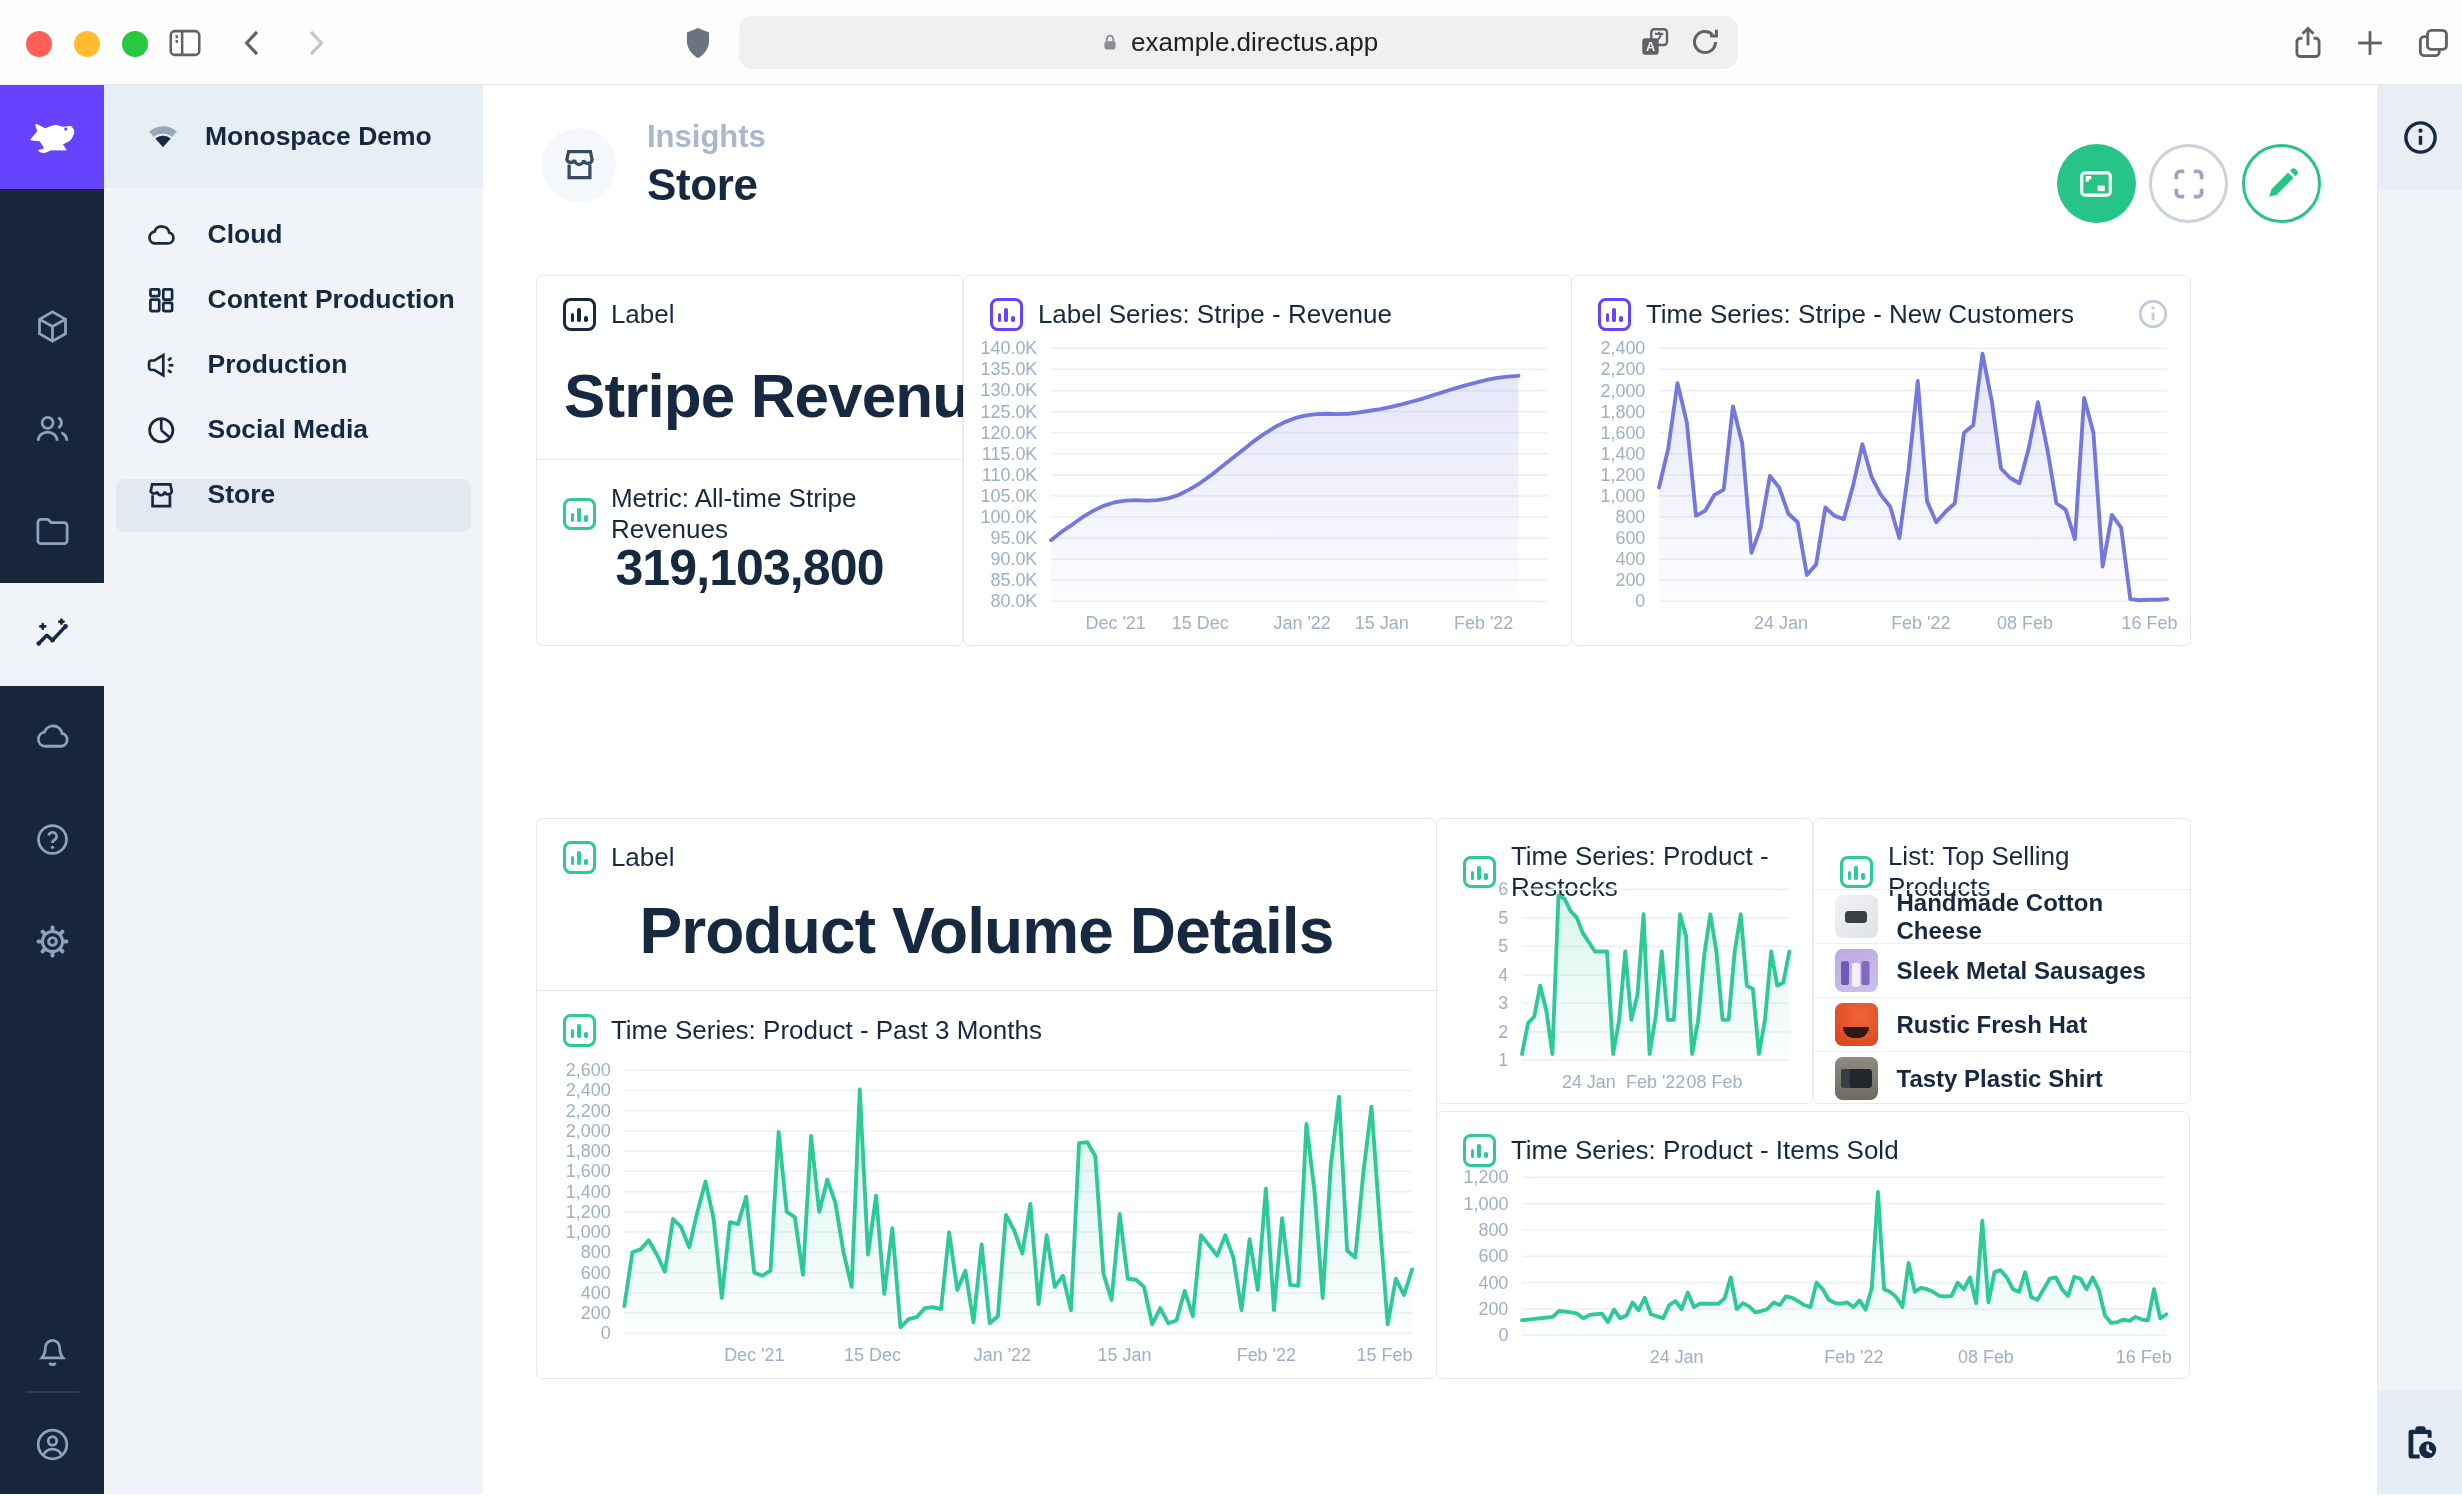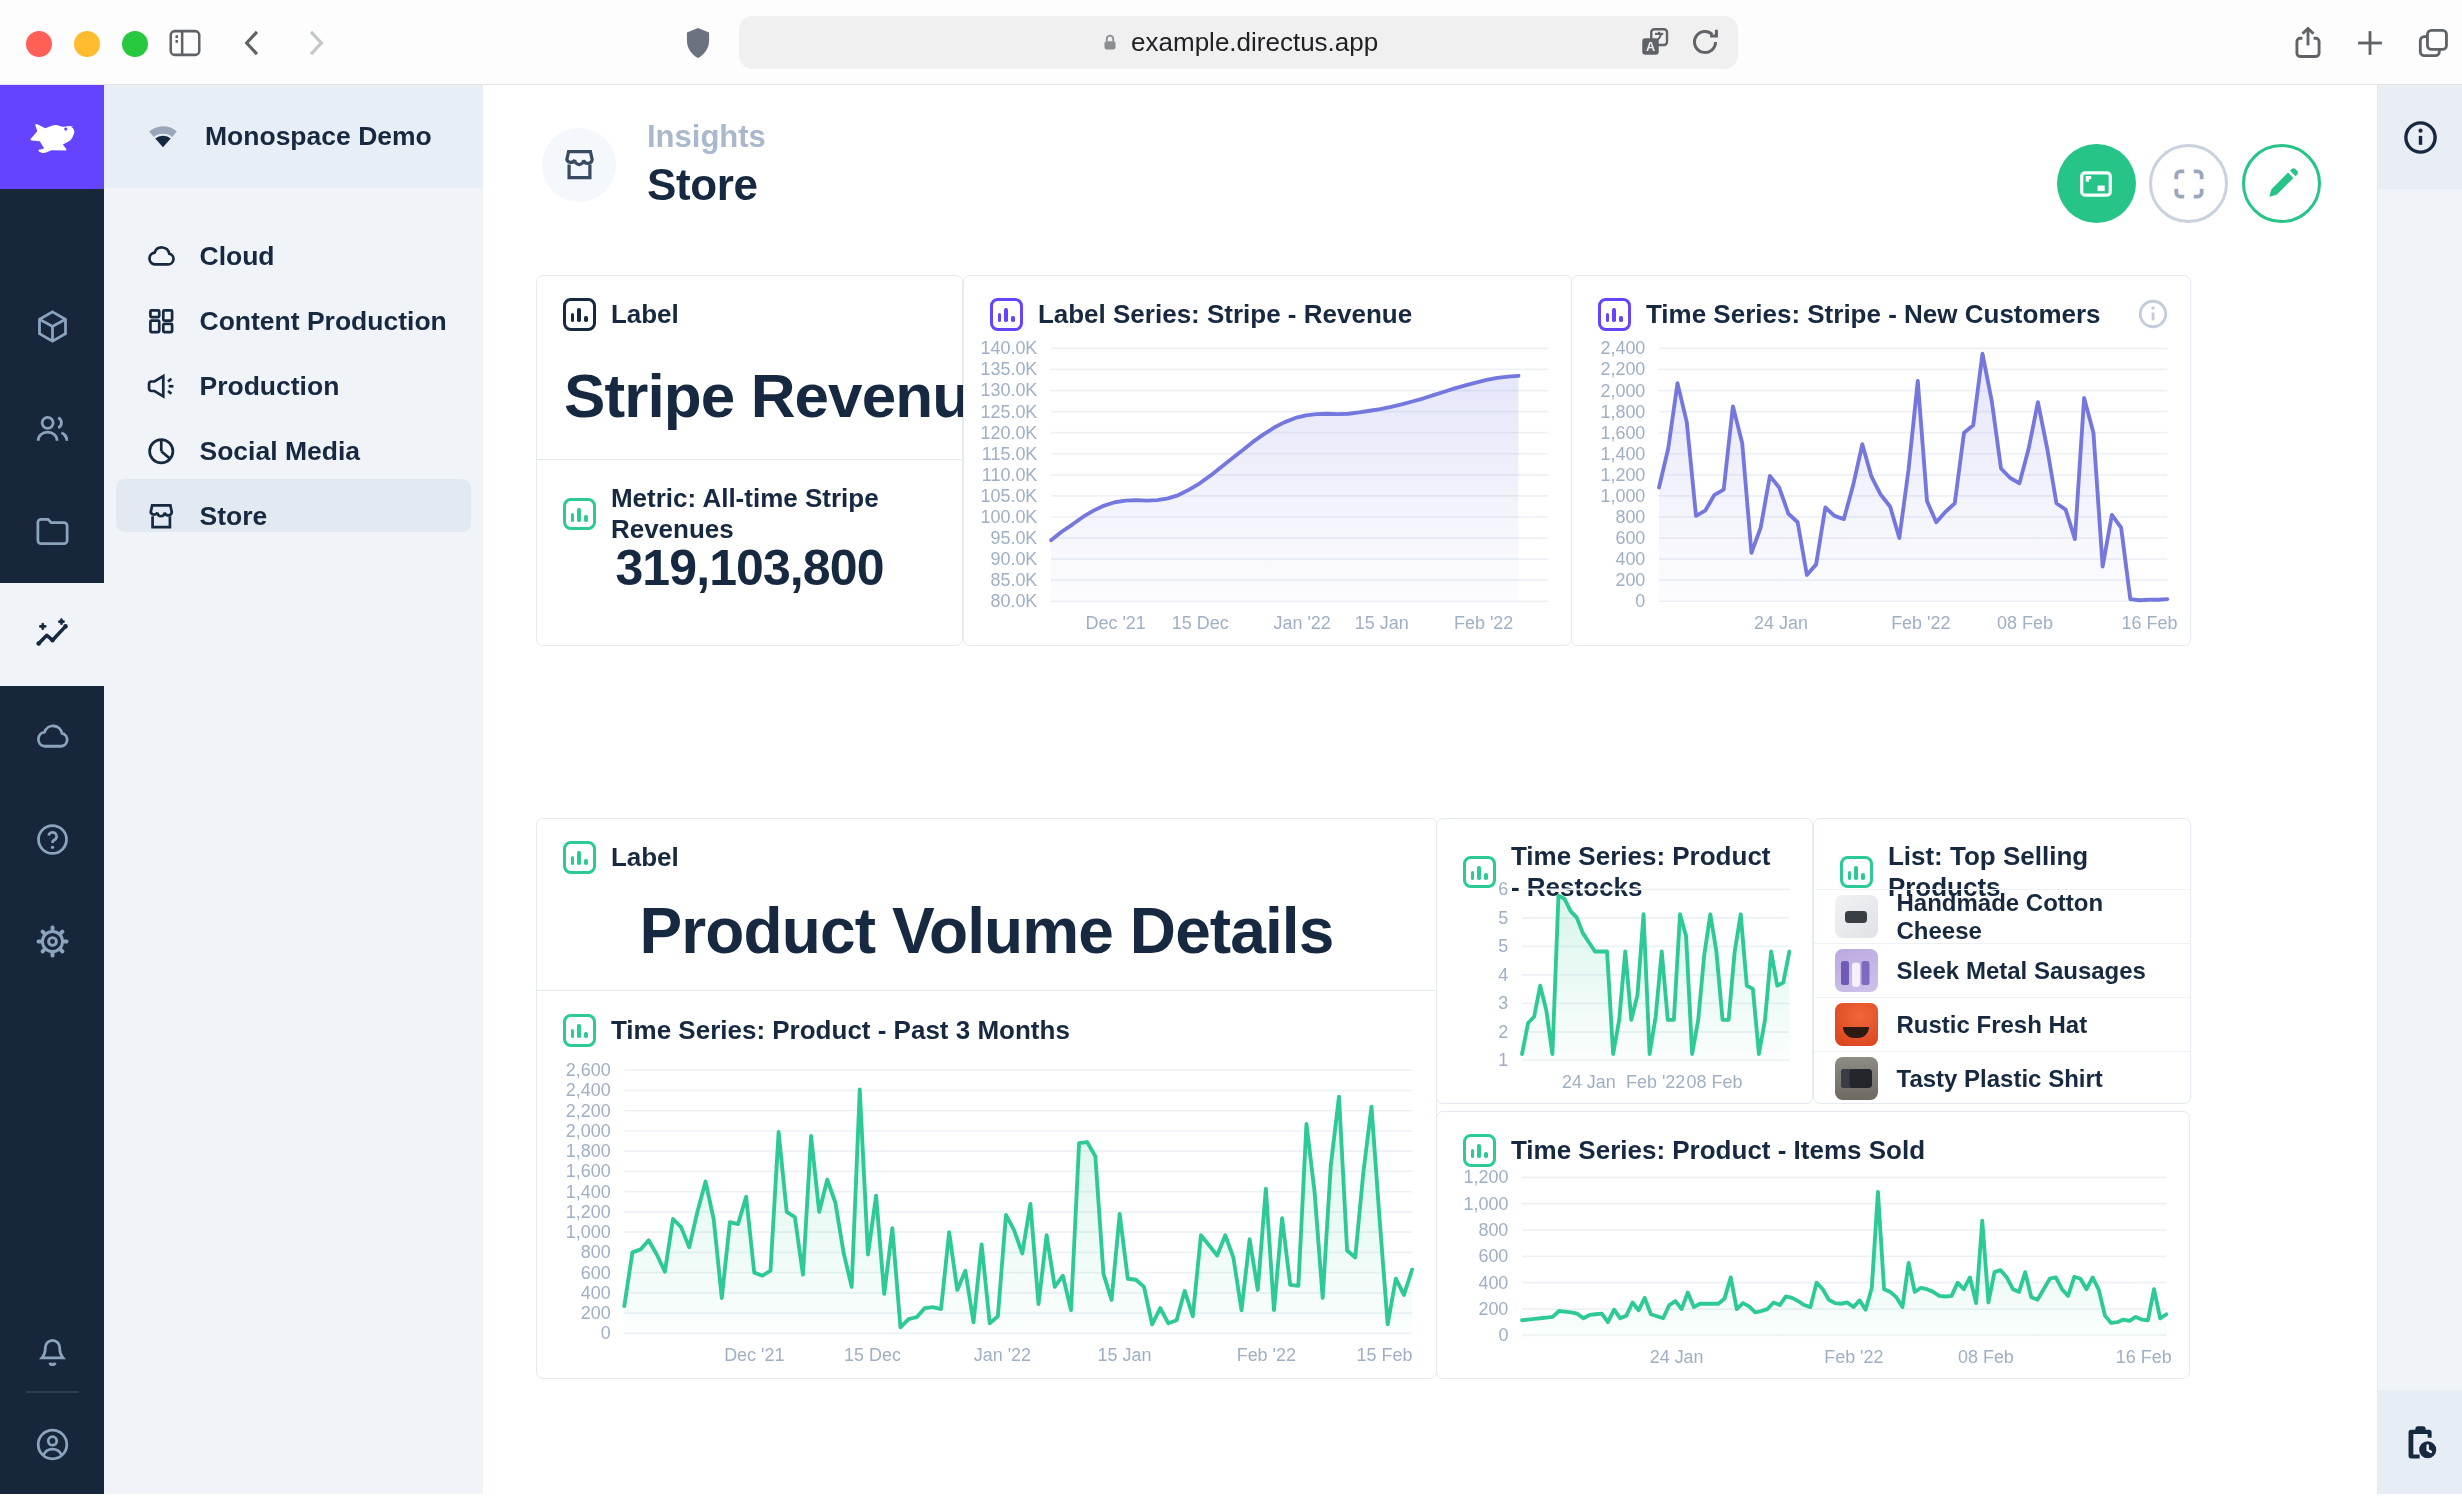--- a/index.html
+++ b/index.html
@@ -24,21 +24,21 @@
   .logo-tile { width:104px; height:104px; background:#6644FF; display:flex; align-items:center; justify-content:center; }
   .mod-item { position:absolute; left:0; width:104px; height:103px; display:flex; align-items:center; justify-content:center; color:#8CA3BE; }
   .mod-item svg { width:39px; height:39px; }
   .mod-item.active { background:#F0F4F9; color:#172940; }
   .mod-divider { position:absolute; left:26px; width:53px; border-top:2.6px solid #2C3D53; }
 
   .nav { width:379px; background:#F0F4F9; flex:none; }
   .nav-header { height:103px; background:#E8EEF5; display:flex; align-items:center; padding-left:41px; gap:24px; }
   .nav-header-label { font-size:26.5px; font-weight:600; color:#172940; }
   .nav-items { padding:31px 12px 0 12px; display:flex; flex-direction:column; gap:12px; }
-  .nav-item { height:53px; display:flex; align-items:flex-end; gap:22px; padding-left:29px; border-radius:8.5px; color:#172940; }
+  .nav-item { height:53px; display:flex; align-items:flex-start; gap:30px; padding-left:29px; border-radius:8.5px; color:#172940; }
   .nav-item svg { width:32.5px; height:32.5px; flex:none; }
   .nav-item span { font-size:26.5px; font-weight:600; }
   .nav-item.active { background:#E2E9F1; }
 
   .main { flex:1; background:#fff; position:relative; }
 
   .rightbar { width:85px; background:#F0F4F9; flex:none; position:relative; border-left:1.7px solid #E4EAF1; }
   .rightbar-top { height:104px; background:#E9EEF4; display:flex; align-items:center; justify-content:center; color:#172940; }
   .rightbar-bottom { position:absolute; bottom:0; left:0; width:100%; height:104px; background:#E7EDF4; display:flex; align-items:center; justify-content:center; color:#172940; }
 
@@ -50,21 +50,21 @@
   .actions { position:absolute; right:56px; top:59px; display:flex; gap:13.7px; }
   .act-btn { width:79px; height:79px; border-radius:50%; display:flex; align-items:center; justify-content:center; }
   .act-btn svg { width:38px; height:38px; }
   .act-btn.solid { background:#27C487; color:#fff; }
   .act-btn.ghost { background:#fff; border:3.4px solid #C9D2DE; color:#9AA7BC; }
   .act-btn.outline { background:#fff; border:3.4px solid #27C487; color:#27C487; }
 
   
   .card { position:absolute; background:#fff; border:1.7px solid #E4EAF1; border-radius:6.8px; }
   .panel-header { display:flex; align-items:center; gap:15.4px; padding:22px 26px; }
-  .panel-header .ph-label { font-size:26px; font-weight:700; color:#172940; }
+  .panel-header .ph-label { font-size:26px; font-weight:400; color:#172940; }
   .mini-icon { width:32.5px; height:32.5px; border:3px solid var(--c,#172940); border-radius:7.7px; display:flex; align-items:flex-end; justify-content:center; gap:3px; padding-bottom:5.1px; flex:none; }
   .mini-icon i { display:block; width:3.8px; background:var(--c,#172940); border-radius:1.7px; }
   .mini-icon i:nth-child(1){height:9.4px}.mini-icon i:nth-child(2){height:14.5px}.mini-icon i:nth-child(3){height:6.8px}
   .hdivider { position:absolute; left:0; right:0; border-top:1.7px solid #E4EAF1; }
   .big-label { position:absolute; left:0; right:0; text-align:left; padding:0 27px; font-size:62px; font-weight:800; color:#172940; letter-spacing:-0.9px; white-space:nowrap; }
   .big-label.centered { text-align:center; }
   .metric-value { position:absolute; left:0; right:0; text-align:center; font-size:50px; font-weight:800; color:#172940; letter-spacing:-0.9px; }
   .chart { position:absolute; }
   .info-chip { position:absolute; right:20.5px; top:20.5px; width:34px; height:34px; color:#C2CCDA; }
 

